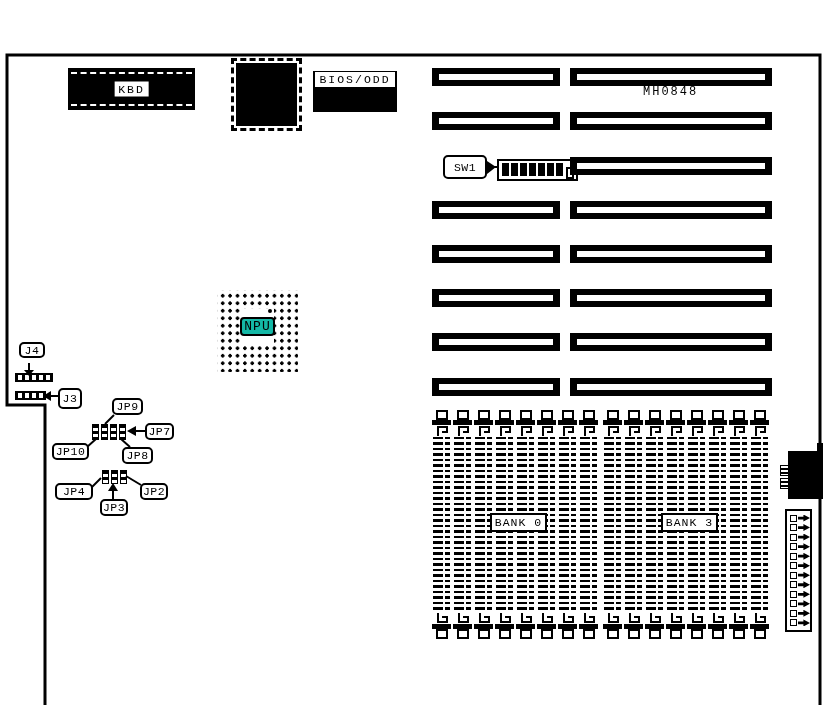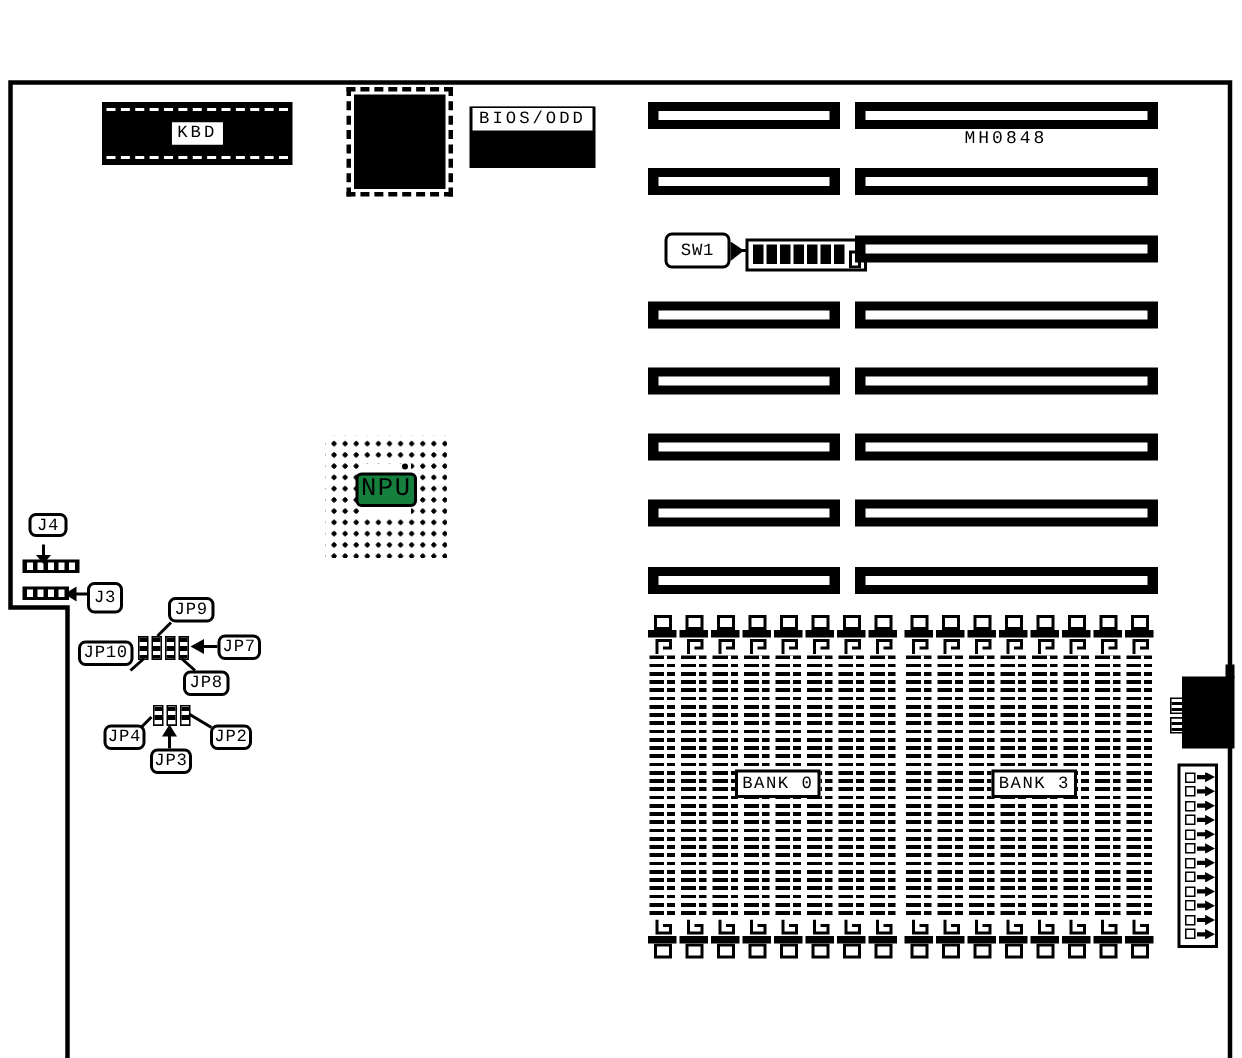--- a/index.html
+++ b/index.html
@@ -49,22 +49,22 @@
          border:2px solid #000; background:#fff; display:flex; gap:2px; padding:2px 0 0 3px; }
   .dip-on  { width:7px; height:13px; background:#000; }
   .dip-off { width:8px; height:12px; border:2px solid #000; background:#fff; margin-top:4px; margin-left:1px; }
 
   
   .npu { position:absolute; left:217px; top:243px; width:81px; height:82px; background:#fff;
          background-image: radial-gradient(#000 1.5px, rgba(0,0,0,0) 1.8px);
          background-size: 7.4px 7.5px; background-position:2px 2px; }
   .npu-center { position:absolute; left:24px; top:19px; width:33px; height:34px; background:#fff;
                 display:flex; align-items:center; justify-content:center; }
-  .npu-center .labelbox2 { border:2px solid #000; border-radius:4px; background:#15803d;
-                           font-size:17px; padding:0 2px; letter-spacing:1px; }
+  .npu-center .labelbox2 { border:2px solid #000; border-radius:4px; background:#14b8a6;
+                           font-size:13px; padding:0 2px; letter-spacing:1px; }
   .npu-dot { position:absolute; right:2px; top:0px; width:4px; height:4px; background:#000; border-radius:50%; }
 
   
   .cpu { position:absolute; left:322px; top:245px; width:70px; height:73px; background:#000;
          clip-path: polygon(0 0, 84% 0, 100% 15%, 100% 100%, 0 100%); }
   .cpu-dot { position:absolute; right:7px; top:7px; width:9px; height:9px; background:#fff; border-radius:50%; }
   .cpu .chiplabel { position:absolute; left:50%; top:50%; transform:translate(-50%,-50%); border:none; }
 
   
   .pinheader { position:absolute; background:#000; display:flex; align-items:center; gap:3px; padding:0 3px; height:9px; }
@@ -169,23 +169,23 @@
       <div class="jbar"></div>
     </div>
   <div class="jblock" id="jblockB" style="left:102px; top:423px; height:14px;">
       <div class="jbar"></div>
       <div class="jbar"></div>
       <div class="jbar"></div>
     </div>
 
   <div class="labelbox" style="left:112px; top:351px; width:31px; height:17px;">JP9</div>
   <div class="labelbox" style="left:145px; top:376px; width:29px; height:17px;">JP7</div>
-  <div class="labelbox" style="left:52px; top:380px; width:37px; height:17px;">JP10</div>
+  <div class="labelbox" style="left:52px; top:396px; width:37px; height:17px;">JP10</div>
   <div class="labelbox" style="left:122px; top:400px; width:31px; height:17px;">JP8</div>
-  <div class="labelbox" style="left:69px; top:436px; width:28px; height:17px;">JP4</div>
+  <div class="labelbox" style="left:55px; top:436px; width:38px; height:17px;">JP4</div>
   <div class="labelbox" style="left:140px; top:436px; width:28px; height:17px;">JP2</div>
   <div class="labelbox" style="left:100px; top:452px; width:28px; height:17px;">JP3</div>
 
   <div class="banklabel" style="left:490px;">BANK 0</div>
   <div class="banklabel" style="left:661px;">BANK 3</div>
 
   <div class="din-main"></div>
   <div class="din-step"></div>
   <div class="din-tab" style="top:418px;"></div>
   <div class="din-tab" style="top:431px;"></div>

